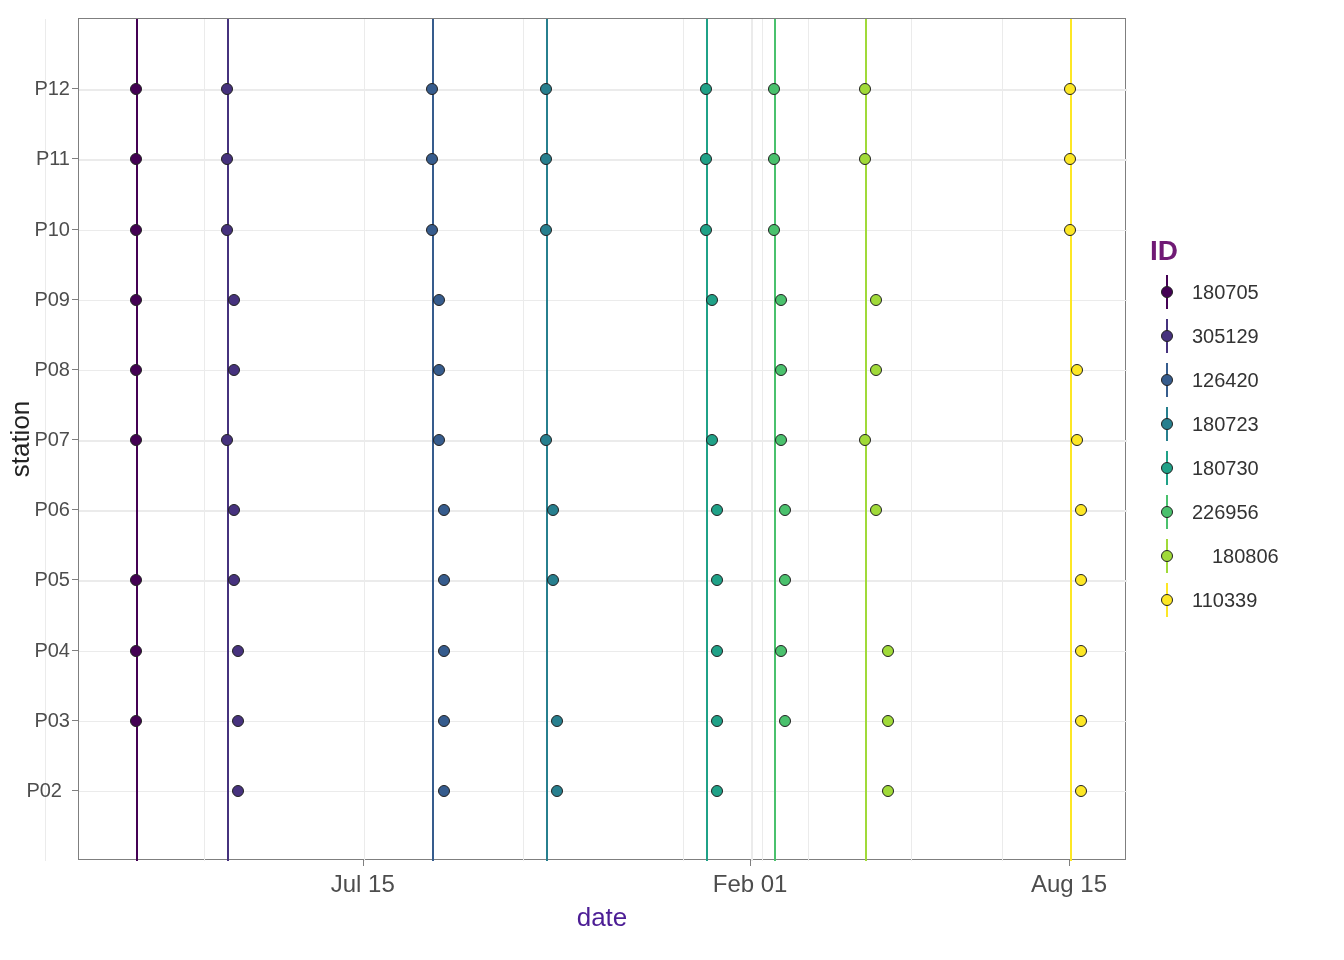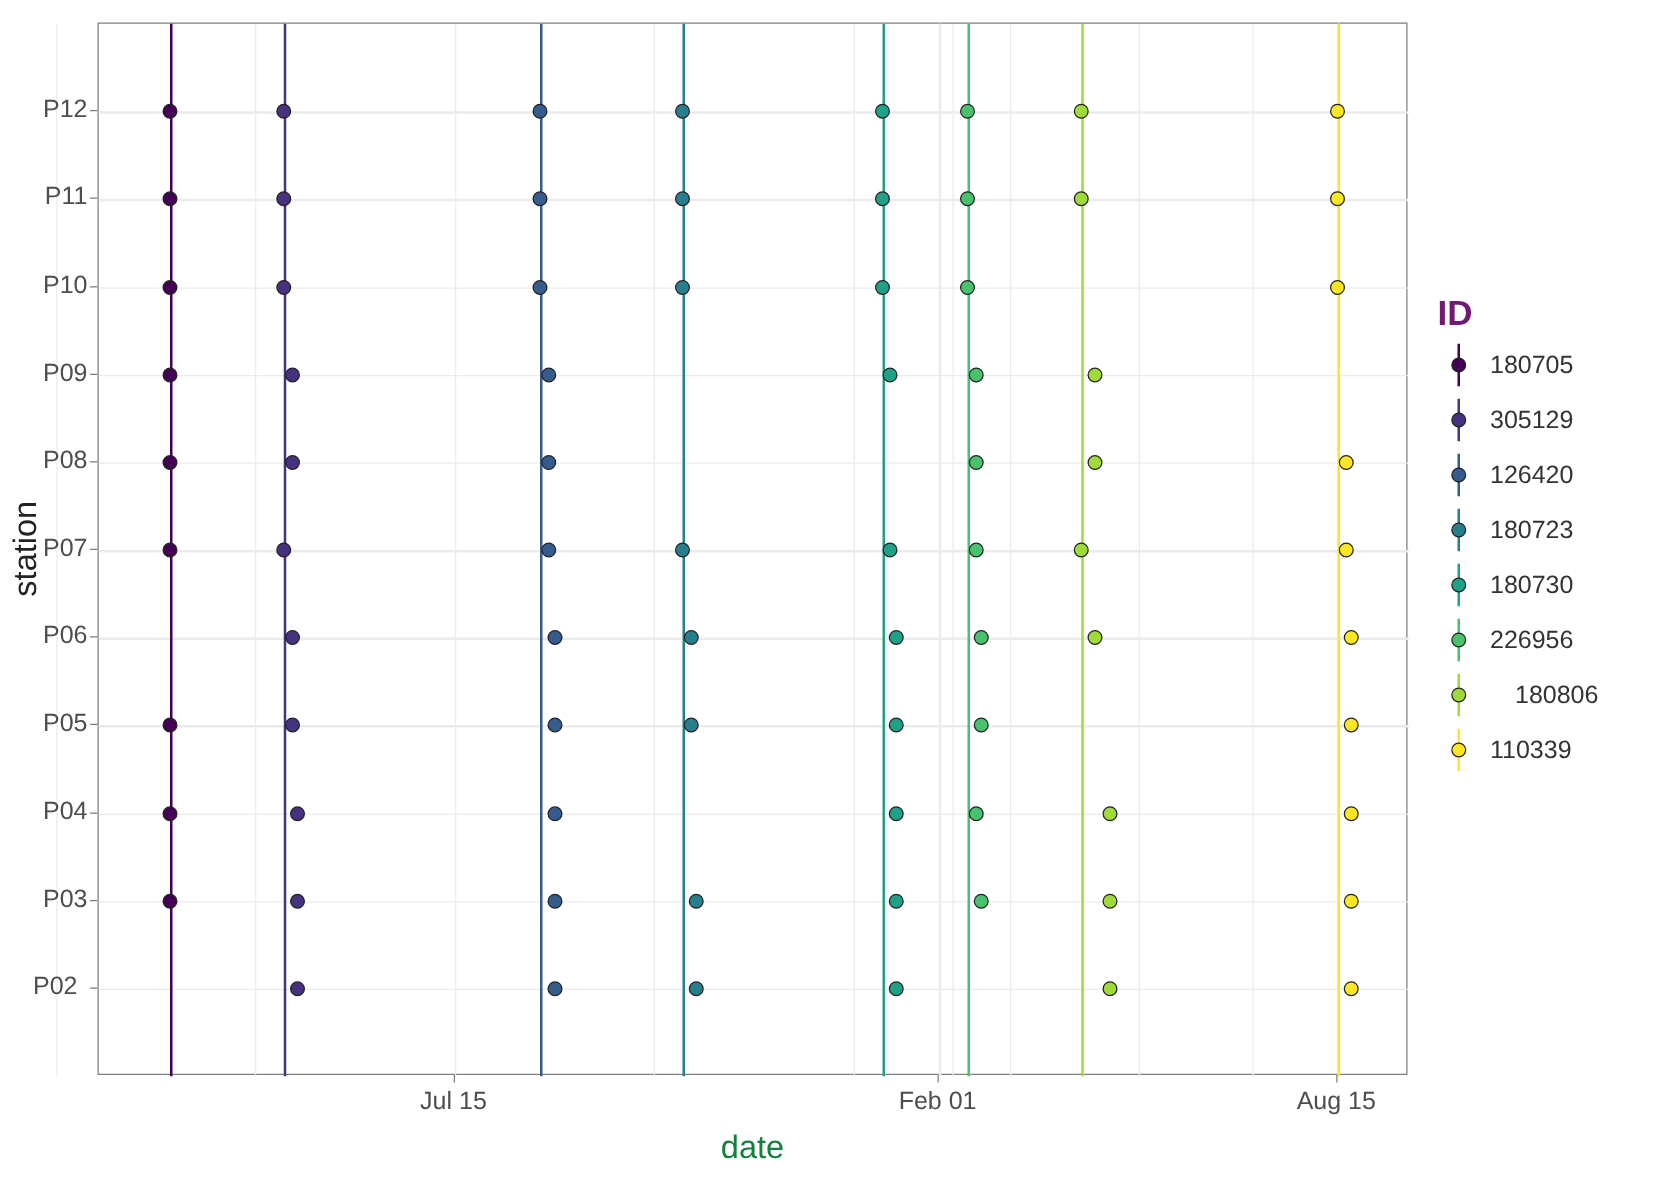--- a/index.html
+++ b/index.html
@@ -42,28 +42,28 @@
   .y-tick-label {
     position: absolute;
     text-align: right;
     font-size: 20px;
     color: #4d4d4d;
     transform: translateY(-50%);
   }
   .x-tick-label {
     position: absolute;
     text-align: right;
-    font-size: 20px;
+    font-size: 24px;
     color: #4d4d4d;
     transform: translateX(-50%);
   }
   .axis-title-x {
     position: absolute;
     font-size: 26px;
-    color: #15803d;
+    color: #4c1d95;
     text-align: center;
     transform: translateX(-50%);
   }
   .axis-title-y {
     position: absolute;
     font-size: 26px;
     color: #222222;
     transform: translate(-50%, -50%) rotate(-90deg);
     white-space: nowrap;
   }

